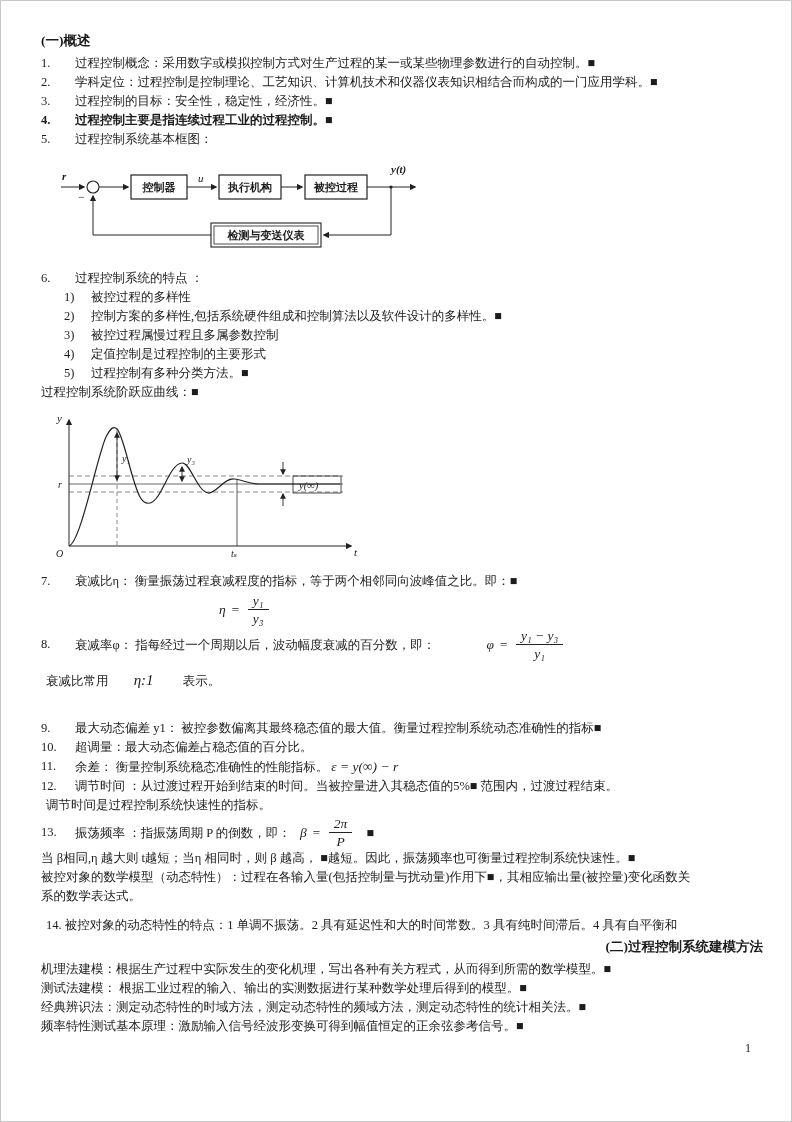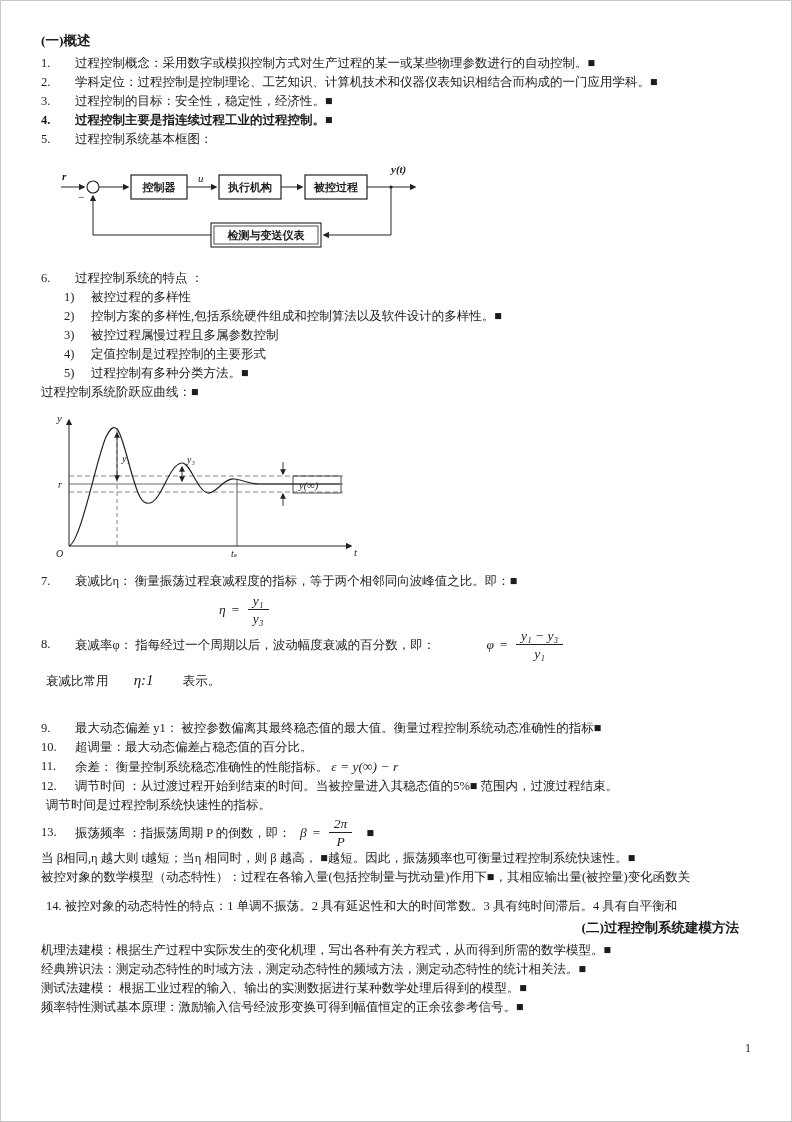--- a/index.html
+++ b/index.html
@@ -1,21 +1,21 @@
 <!DOCTYPE html>
 <html><head>
 <meta charset="utf-8">
 <style>
   * { box-sizing: border-box; }
   html, body { margin:0; padding:0; background:#fff; }
   .page { position:relative; width:792px; height:1122px; background:#fff;
           border:1px solid #c8c8c8;
           font-family:"Liberation Serif","DejaVu Serif",serif; color:#1c1c1c;
           font-size:12.5px; line-height:19px; overflow:hidden; }
-  .content { padding:30px 52px 0 40px; }
+  .content { padding:30px 28px 0 40px; }
   .sec-head { font-size:13.5px; font-weight:bold; margin:0 0 3px 0; line-height:20px; }
   .row { display:flex; }
   .row .num { flex:0 0 34px; }
   .row .txt { flex:1; }
   .bold { font-weight:bold; }
   .sublist { margin-left:23px; }
   .sublist .num { flex:0 0 27px; }
   .diagram-wrap { margin:8px 0 6px 12px; }
   .graph-wrap { margin:4px 0 2px 6px; }
   svg text { font-family:"Liberation Serif","DejaVu Serif",serif; fill:#1c1c1c; }
@@ -225,24 +225,25 @@
             <span class="fn">2π</span>
             <span class="fd">P</span>
           </span>
         </span>
         <span style="margin-left:8px;">■</span>
       </span>
     </div>
 
     <div class="para">当 β相同,η 越大则 t越短；当η 相同时，则 β 越高， ■越短。因此，振荡频率也可衡量过程控制系统快速性。■</div>
     <div class="para">被控对象的数学模型（动态特性）：过程在各输入量(包括控制量与扰动量)作用下■，其相应输出量(被控量)变化函数关</div>
+    <div class="para">系的数学表达式。</div>
 
     <div class="para mt10 indent5">14. 被控对象的动态特性的特点：1 单调不振荡。2 具有延迟性和大的时间常数。3 具有纯时间滞后。4 具有自平衡和</div>
 
     <div class="sec-head" style="margin-top:2px;text-align:right;">(二)过程控制系统建模方法</div>
     <div class="para">机理法建模：根据生产过程中实际发生的变化机理，写出各种有关方程式，从而得到所需的数学模型。■</div>
+    <div class="para">测试法建模： 根据工业过程的输入、输出的实测数据进行某种数学处理后得到的模型。■</div>
     <div class="para">经典辨识法：测定动态特性的时域方法，测定动态特性的频域方法，测定动态特性的统计相关法。■</div>
-    <div class="para">测试法建模： 根据工业过程的输入、输出的实测数据进行某种数学处理后得到的模型。■</div>
     <div class="para">频率特性测试基本原理：激励输入信号经波形变换可得到幅值恒定的正余弦参考信号。■</div>
 
   </div>
   <div class="page-num">1</div>
 </div>
 
 </body></html>

